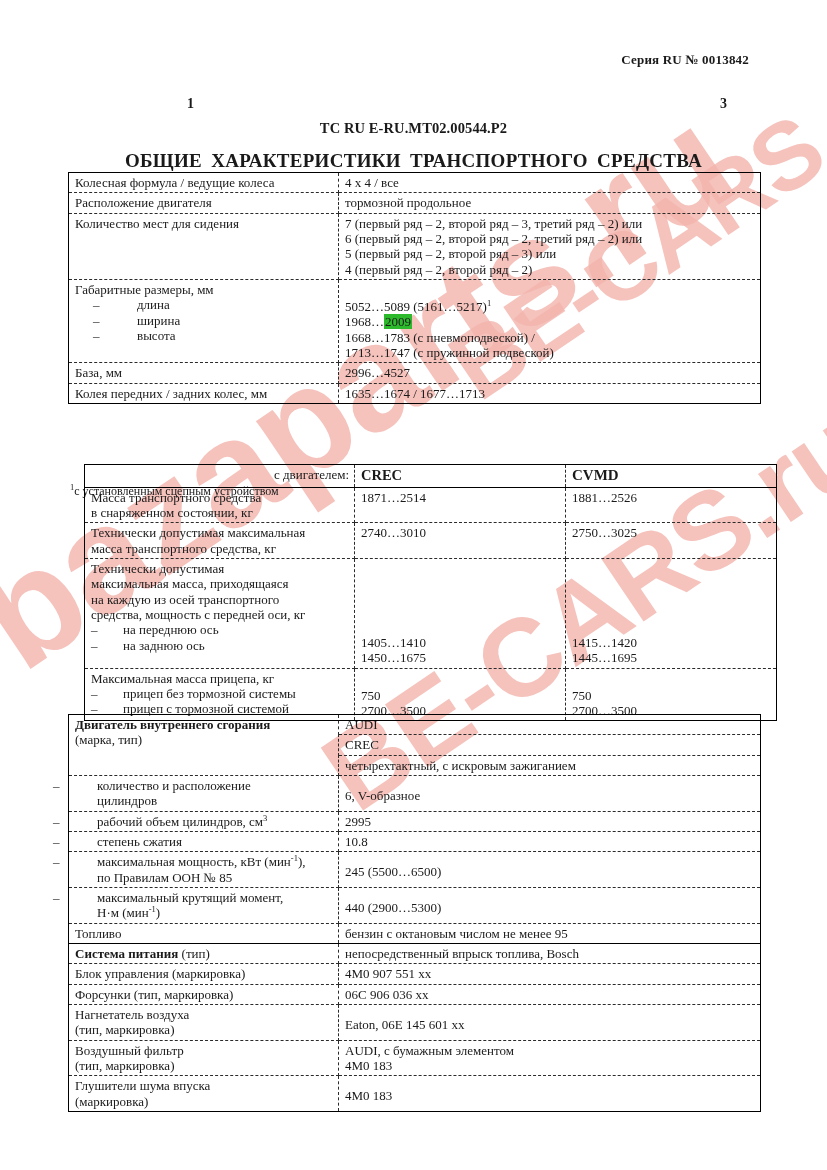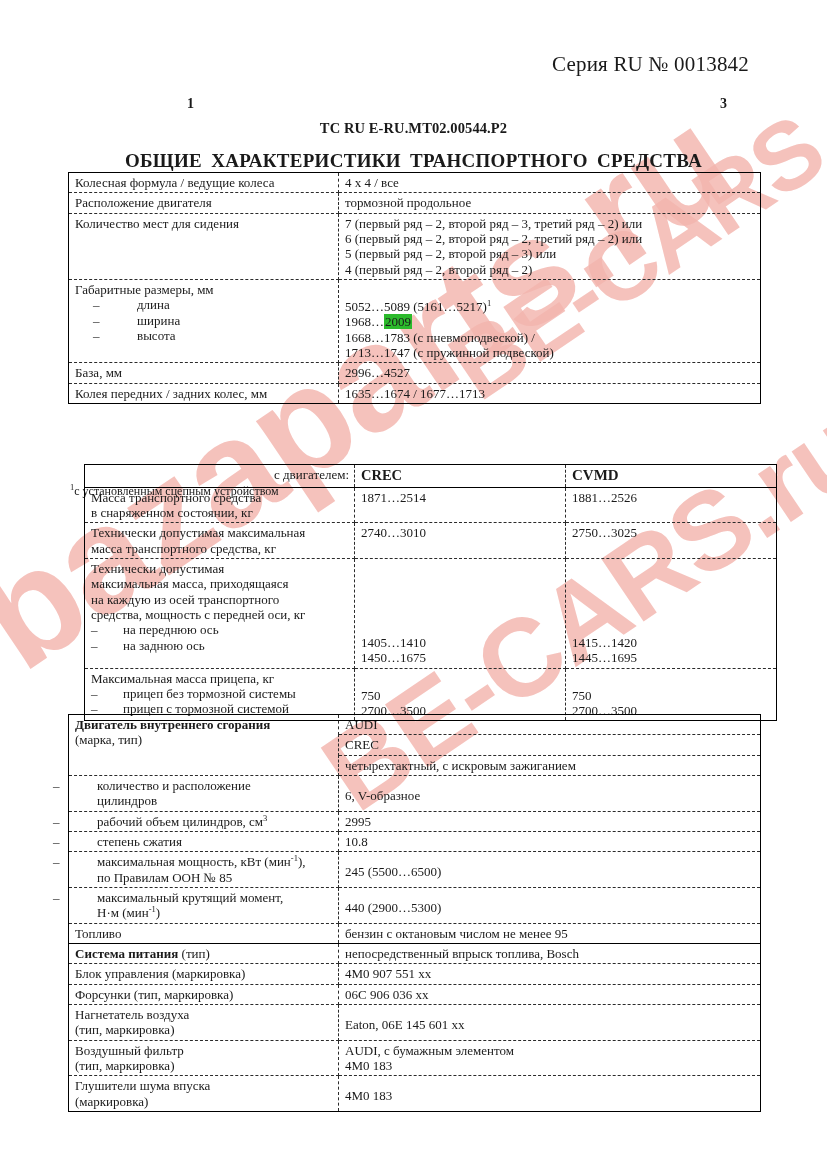--- a/index.html
+++ b/index.html
@@ -64,22 +64,22 @@
   #content {
     position: relative;
     z-index: 10;
     padding: 0;
   }
 
   .serial {
     position: absolute;
     right: 78px;
     top: 52px;
-    font-weight: normal;
-    font-size: 21px;
+    font-weight: bold;
+    font-size: 13px;
     letter-spacing: .2px;
   }
   .pnum-left {
     position: absolute;
     left: 187px;
     top: 96px;
     font-weight: bold;
     font-size: 14px;
   }
   .pnum-right {

